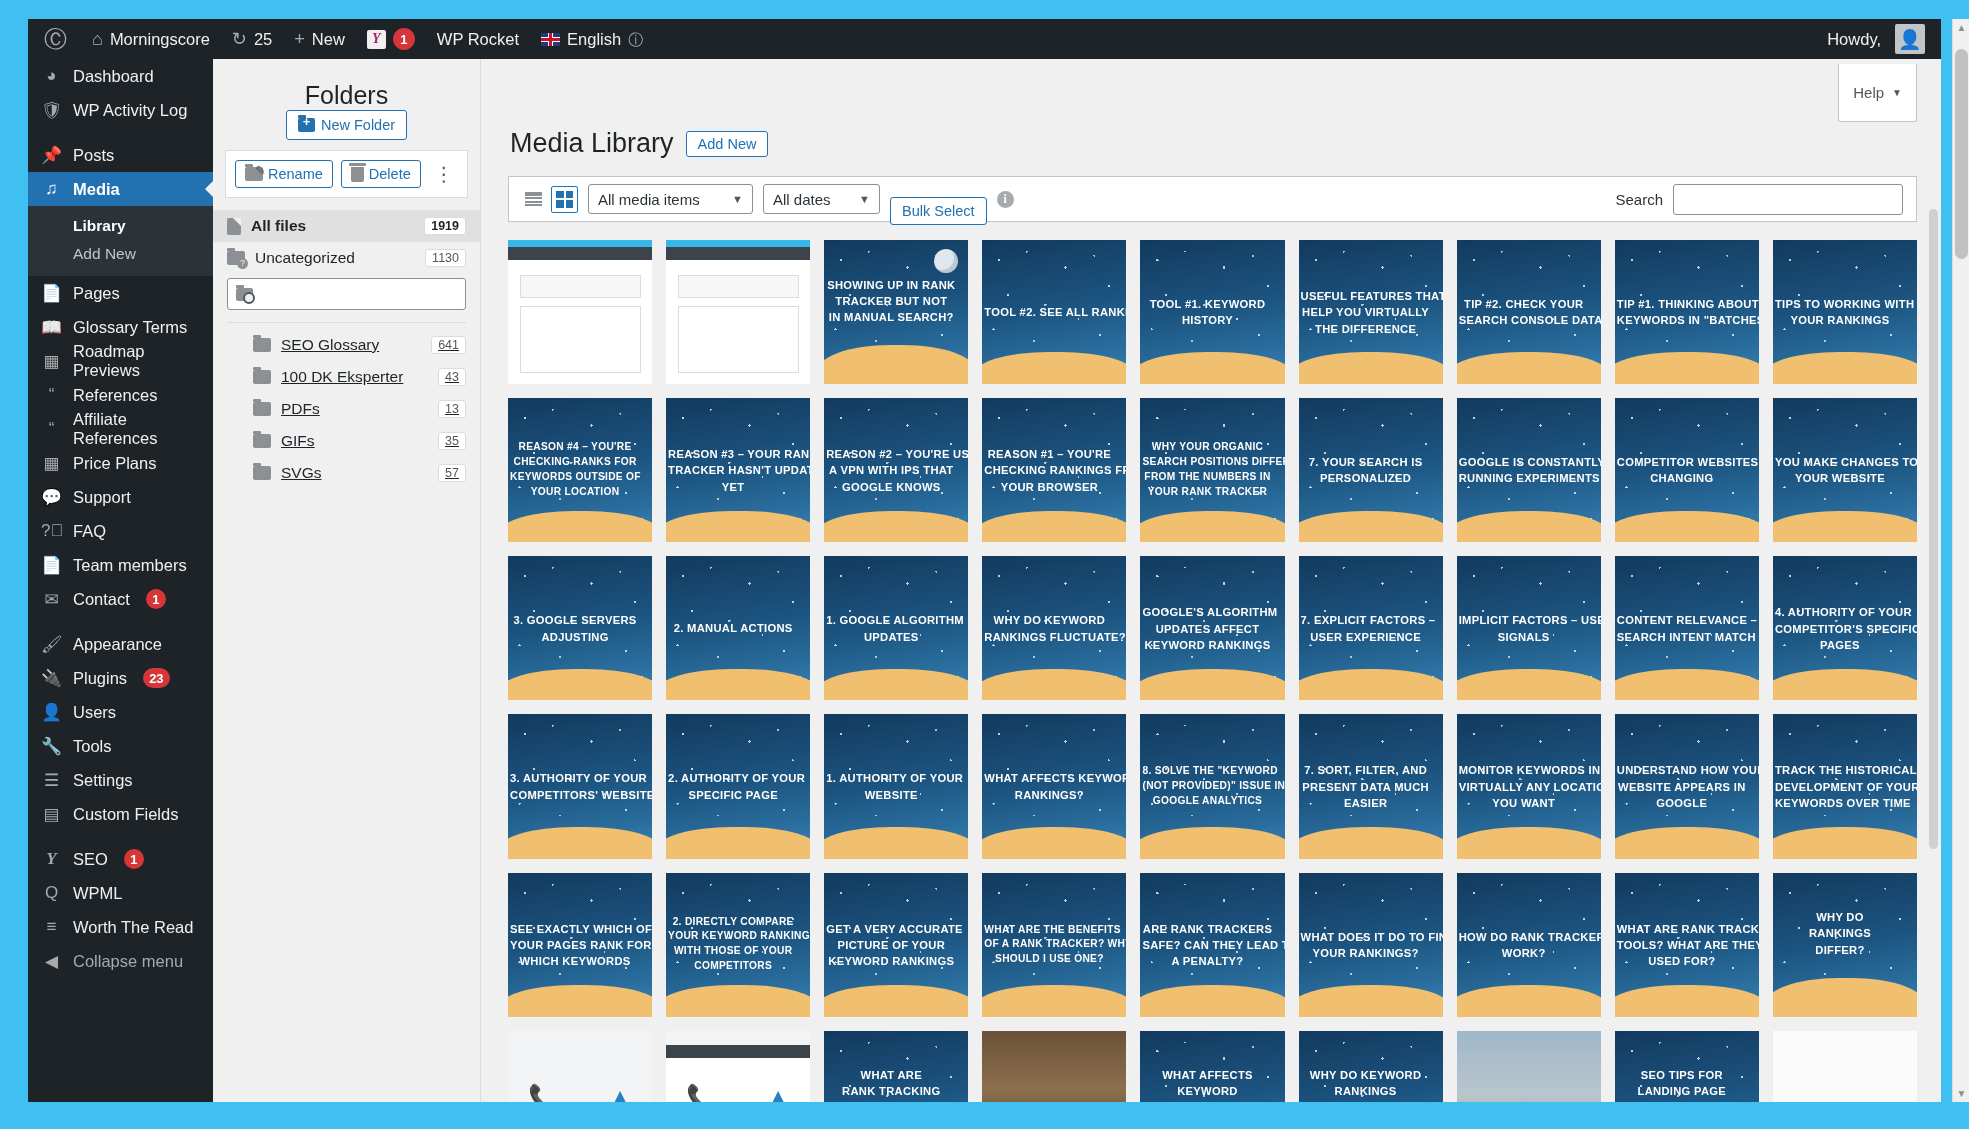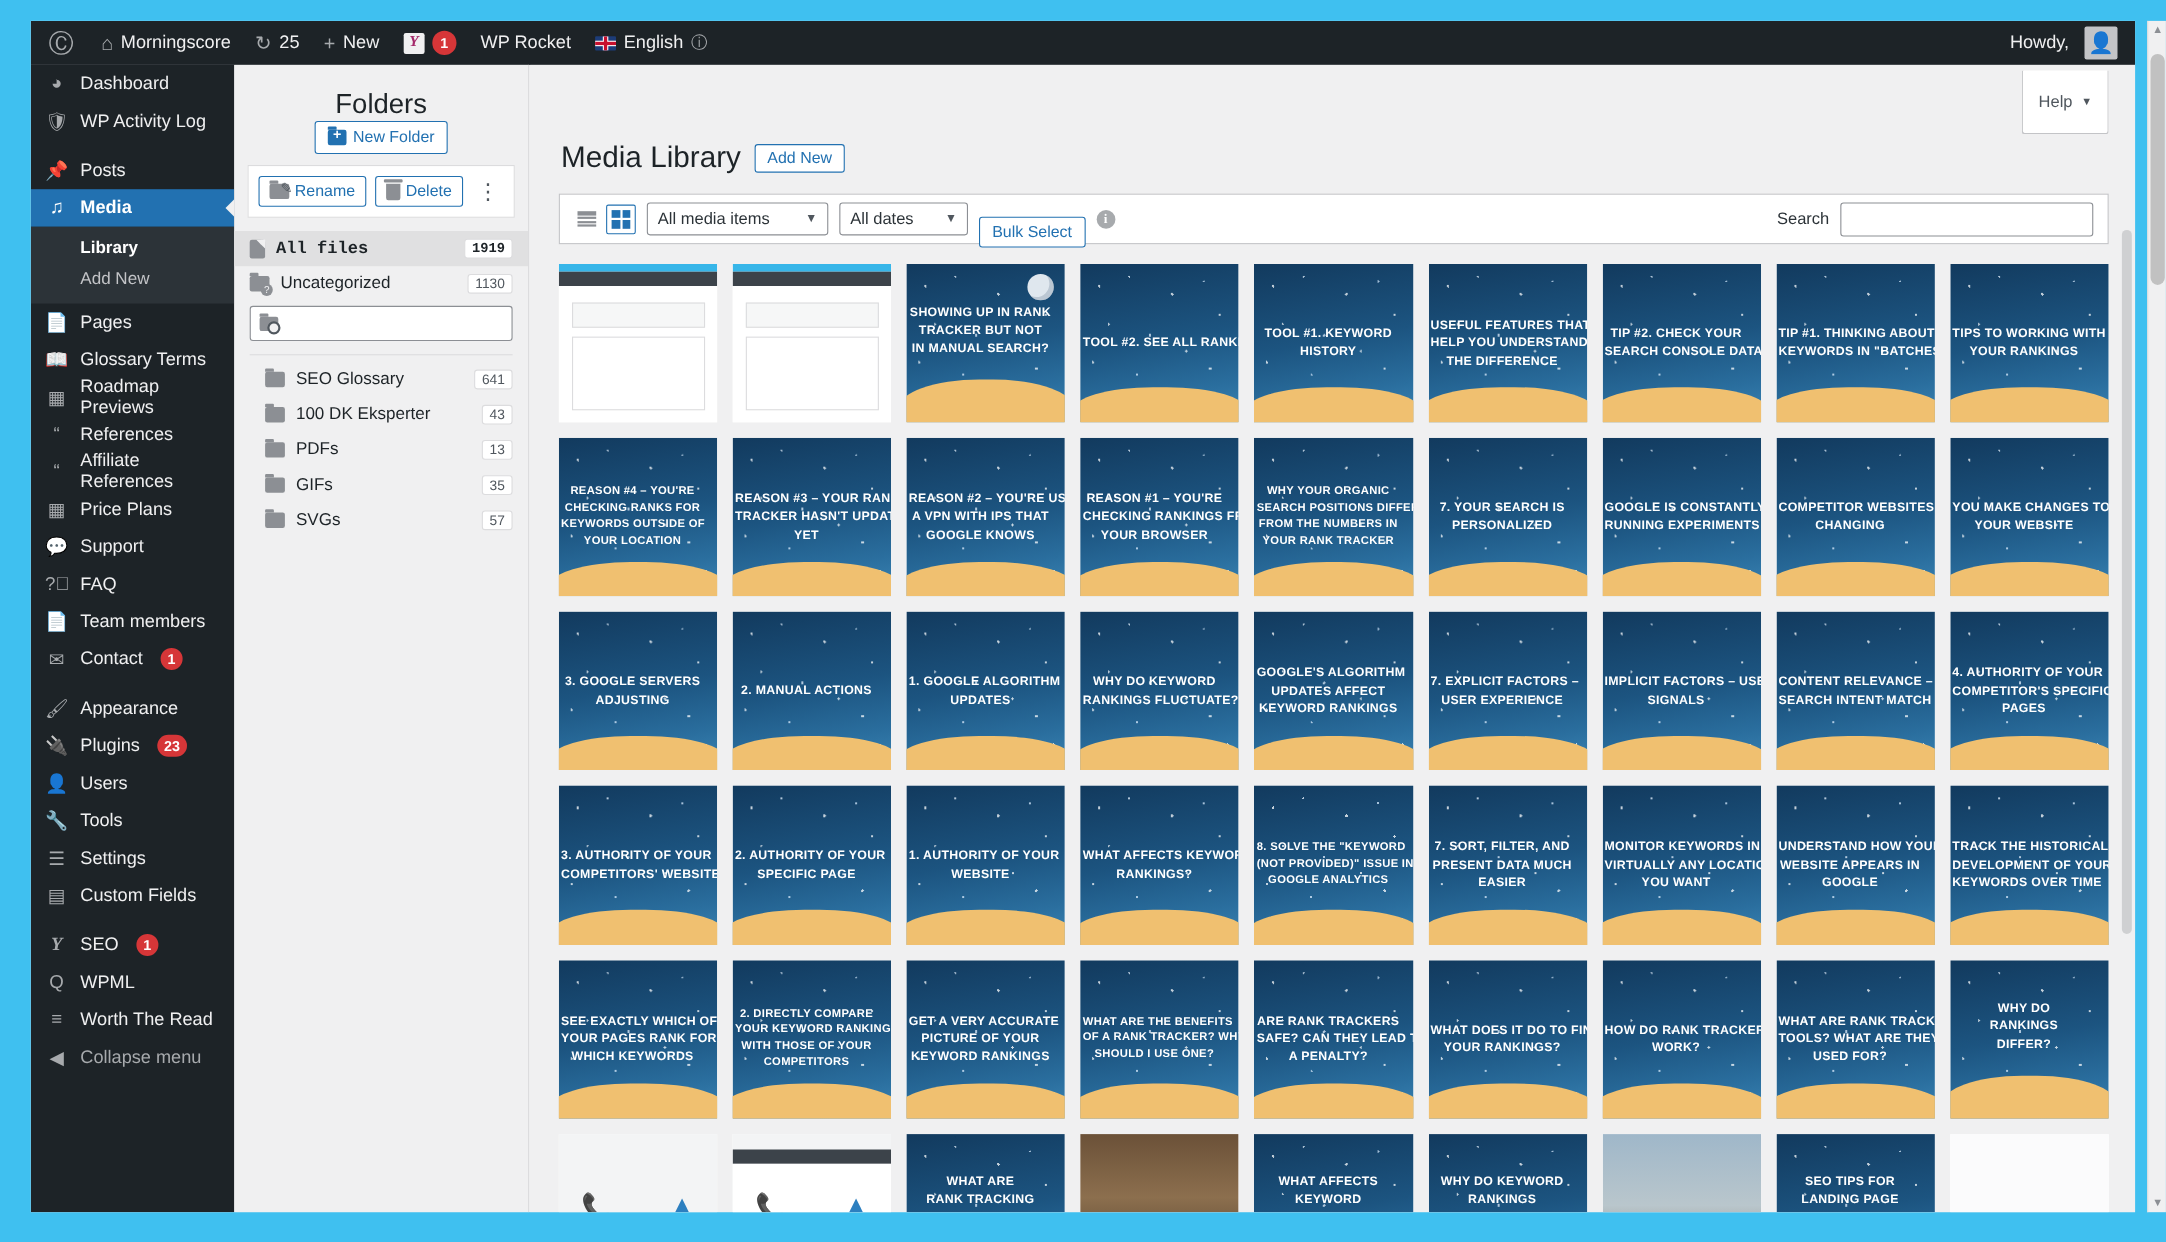--- a/index.html
+++ b/index.html
@@ -132,21 +132,21 @@
   .ic-rename:after{content:"✎";position:absolute;right:-3px;top:-4px;color:#50575e;font-size:13px;}
   .ic-trash { width:13px;height:15px;background:#8c8f94;border-radius:0 0 2px 2px;position:relative;display:inline-block;}
   .ic-trash:before{content:"";position:absolute;left:-2px;top:-4px;width:17px;height:3px;background:#8c8f94;border-radius:1px;}
   .ic-kebab { margin-left:auto; color:#50575e; font-size: 20px; letter-spacing:0; cursor:pointer; padding: 0 5px;}
 
   .fold-list { margin-top: 12px; }
   .fold-row {
     display:flex; align-items:center; gap: 10px;
     padding: 7px 14px 7px 14px; font-size: 15.5px; color:#1d2327;
   }
-  .fold-row.active { background:#e0e0e1; font-weight:700;font-family:Liberation Mono, monospace; }
+  .fold-row.active { background:#e0e0e1; font-weight:700; }
   .fold-row .fr-label { flex:1; }
   .fold-row .fr-count {
     background:#fff; border:1px solid #dcdcde; border-radius:3px;
     padding: 1px 6px; font-size: 12.5px; color:#50575e; font-weight:400;
     min-width: 26px; text-align:center;
   }
   .fold-row.active .fr-count { font-weight: 700; color:#1d2327; }
   .ic-file { width:14px;height:17px;background:#8c8f94;border-radius:2px;position:relative;display:inline-block;flex:0 0 14px;}
   .ic-file:after{content:"";position:absolute;right:0;top:0;border:4px solid transparent;border-top-color:#f0f0f1;border-right-color:#f0f0f1;}
   .ic-folder { width:18px;height:14px;background:#8c8f94;border-radius:2px;position:relative;display:inline-block;flex:0 0 18px;}
@@ -156,21 +156,21 @@
   .fold-search-wrap { padding: 4px 14px 0 14px; }
   .fold-search {
     width: 100%; height: 32px; background:#fff; border:1px solid #8c8f94;
     border-radius:3px; display:flex; align-items:center; padding: 0 8px; gap:6px;
   }
   .ic-folder-search { width:17px;height:13px;background:#8c8f94;border-radius:2px;position:relative;display:inline-block;}
   .ic-folder-search:before{content:"";position:absolute;left:0;top:-3px;width:8px;height:3px;background:#8c8f94;border-radius:1px 1px 0 0;}
   .ic-folder-search:after{content:"";position:absolute;right:-2px;bottom:-3px;width:8px;height:8px;border:2px solid #50575e;border-radius:50%;background:#f0f0f1;}
   .fold-search input { border:0; outline:0; flex:1; font-size:14px; font-family:inherit;}
   .fold-divider { border-top:1px solid #dcdcde; margin: 12px 14px 6px 14px; }
-  .fold-row.child { padding-left: 28px; }
+  .fold-row.child { padding-left: 40px; text-decoration: underline; }
 
   
   #main {
     position:absolute; left:454px; top:40px; width:1459px; height:1043px;
     background:#f0f0f1; overflow:hidden;
   }
   .help-row { display:flex; justify-content:flex-end; padding: 5px 24px 0 0; }
   .help-tab {
     background:#fff; border:1px solid #c3c4c7; border-top:0;
     border-radius: 0 0 3px 3px; padding: 20px 14px;
@@ -639,21 +639,21 @@
               </div>
             </div>
           </div>
           <div class="tile">
             <div class="tinner">
               <div class="sky"></div>
               <div class="stars"></div>
               <div class="sand"></div>
               <div class="tile-text">
                 <div>USEFUL FEATURES THAT</div>
-                <div>HELP YOU UNDERSTAND</div>
+                <div>HELP YOU VIRTUALLY</div>
                 <div>THE DIFFERENCE</div>
               </div>
             </div>
           </div>
           <div class="tile">
             <div class="tinner">
               <div class="sky"></div>
               <div class="stars"></div>
               <div class="sand"></div>
               <div class="tile-text">

